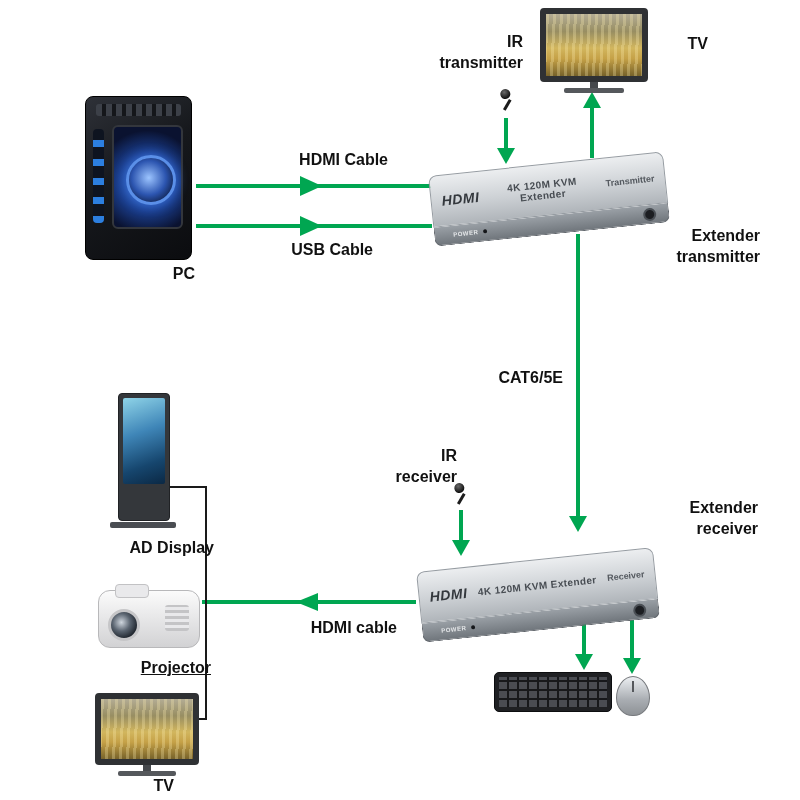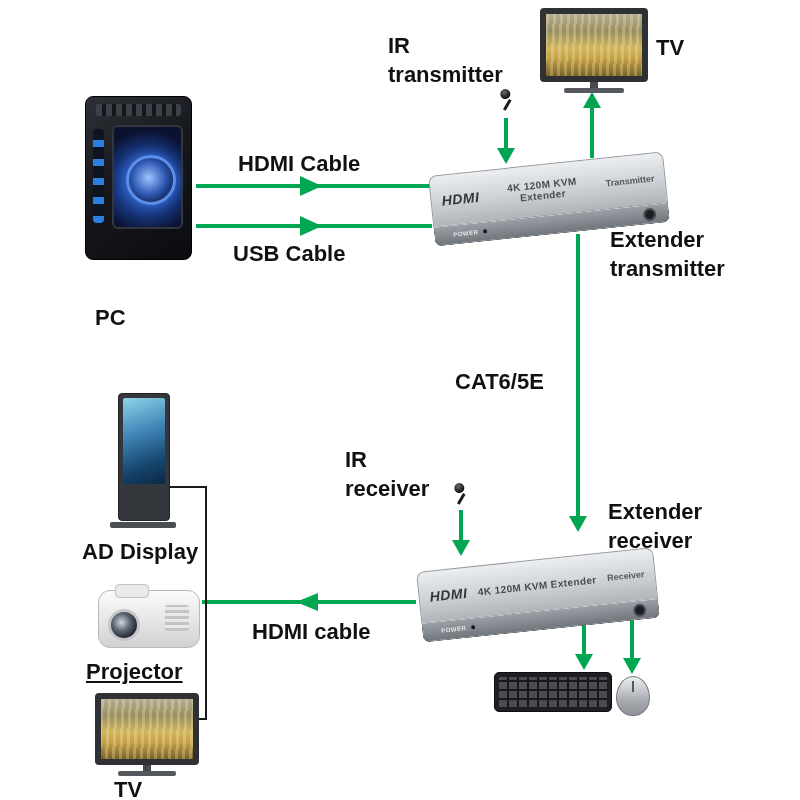--- a/index.html
+++ b/index.html
@@ -1,20 +1,20 @@
 <!DOCTYPE html>
 <html style="--arrow-green: #00A651; --line-black: #1a1a1a; --text: #111111;"><head>
 <meta charset="utf-8">
 <style>
   html,body{margin:0;padding:0;background:#fff;}
   #stage{position:relative;width:800px;height:800px;background:#fff;overflow:hidden;
          font-family:"Liberation Sans",sans-serif;}
   svg.overlay{position:absolute;left:0;top:0;z-index:1;}
-  .lbl{position:absolute;z-index:5;font-weight:700;font-size:22px;color:var(--text,#111);
-       text-align:left;line-height:1.3;}
+  .lbl{position:absolute;z-index:5;font-weight:700;font-size:16px;color:var(--text,#111);
+       text-align:right;line-height:1.3;}
   .lbl span{display:block;}
   .dev{position:absolute;z-index:3;}
 
   
   .pc-case{width:105px;height:162px;background:linear-gradient(145deg,#2e3138 0%,#16181c 45%,#0b0c0f 100%);
            border:1px solid #000;border-radius:8px;position:relative;}
   .pc-vents{position:absolute;top:7px;left:10px;right:10px;height:12px;border-radius:3px;
             background:repeating-linear-gradient(90deg,#3c4048 0 6px,#14161a 6px 10px);}
   .pc-lights{position:absolute;left:7px;top:32px;bottom:36px;width:11px;border-radius:4px;
              background:repeating-linear-gradient(0deg,#2c7fe0 0 7px,#0e1420 7px 19px);}
@@ -189,37 +189,37 @@
     <div class="tv-base"></div>
   </div>
 
   <div class="dev kbd" style="left:494px;top:672px;">
     <div class="kbd-keys"></div>
   </div>
   <div class="dev mouse" style="left:616px;top:676px;"></div>
 
   <div class="lbl" style="left:238px;top:150px;width:150px;">HDMI Cable</div>
   <div class="lbl" style="left:233px;top:240px;width:140px;">USB Cable</div>
-  <div class="lbl" style="left:95px;top:264px;width:100px;margin-top:40px;">PC</div>
+  <div class="lbl" style="left:95px;top:264px;width:100px;">PC</div>
   <div class="lbl" style="left:388px;top:32px;width:135px;">
     <span>IR</span>
     <span>transmitter</span>
   </div>
   <div class="lbl" style="left:656px;top:34px;width:52px;">TV</div>
   <div class="lbl" style="left:610px;top:226px;width:150px;">
     <span>Extender</span>
     <span>transmitter</span>
   </div>
   <div class="lbl" style="left:455px;top:368px;width:108px;">CAT6/5E</div>
   <div class="lbl" style="left:345px;top:446px;width:112px;">
     <span>IR</span>
     <span>receiver</span>
   </div>
   <div class="lbl" style="left:608px;top:498px;width:150px;">
     <span>Extender</span>
     <span>receiver</span>
   </div>
-  <div class="lbl" style="left:82px;top:538px;width:150px;">AD Display</div>
+  <div class="lbl" style="left:64px;top:538px;width:150px;">AD Display</div>
   <div class="lbl" style="left:86px;top:658px;width:125px;text-decoration:underline;">Projector</div>
   <div class="lbl" style="left:252px;top:618px;width:145px;">HDMI cable</div>
   <div class="lbl" style="left:114px;top:776px;width:60px;">TV</div>
 
 </div>
 
 </body></html>

